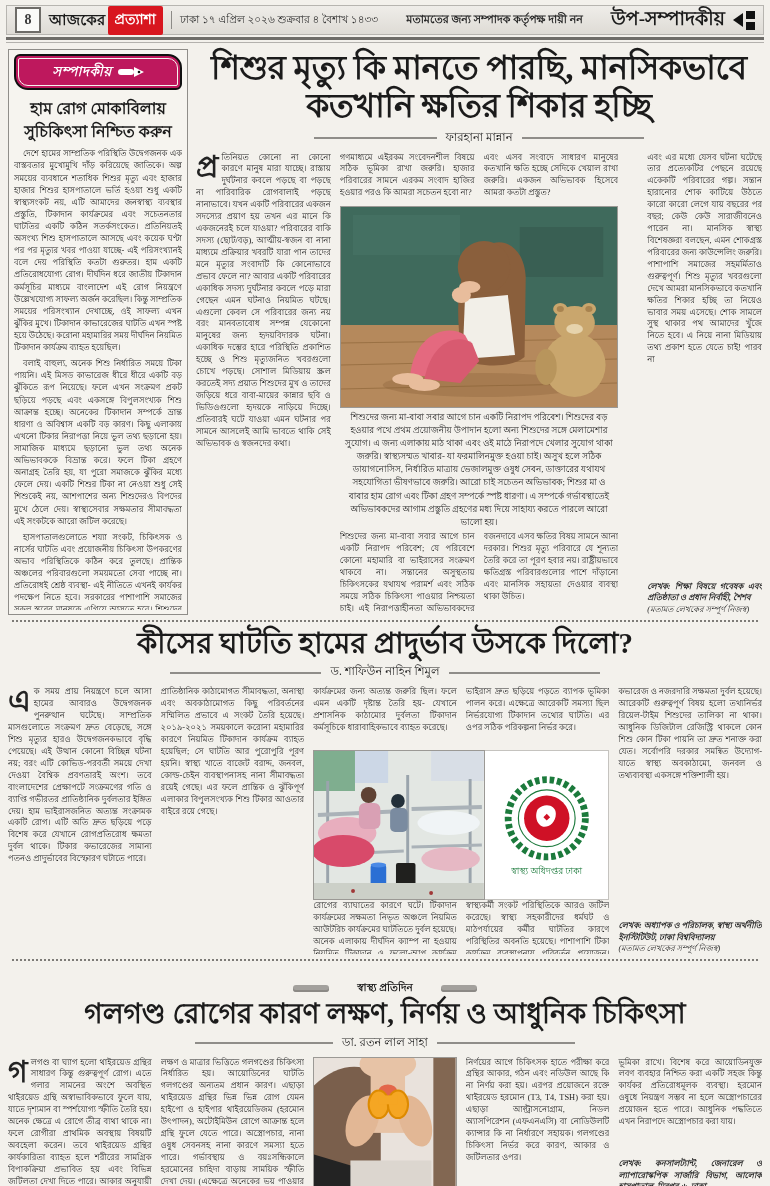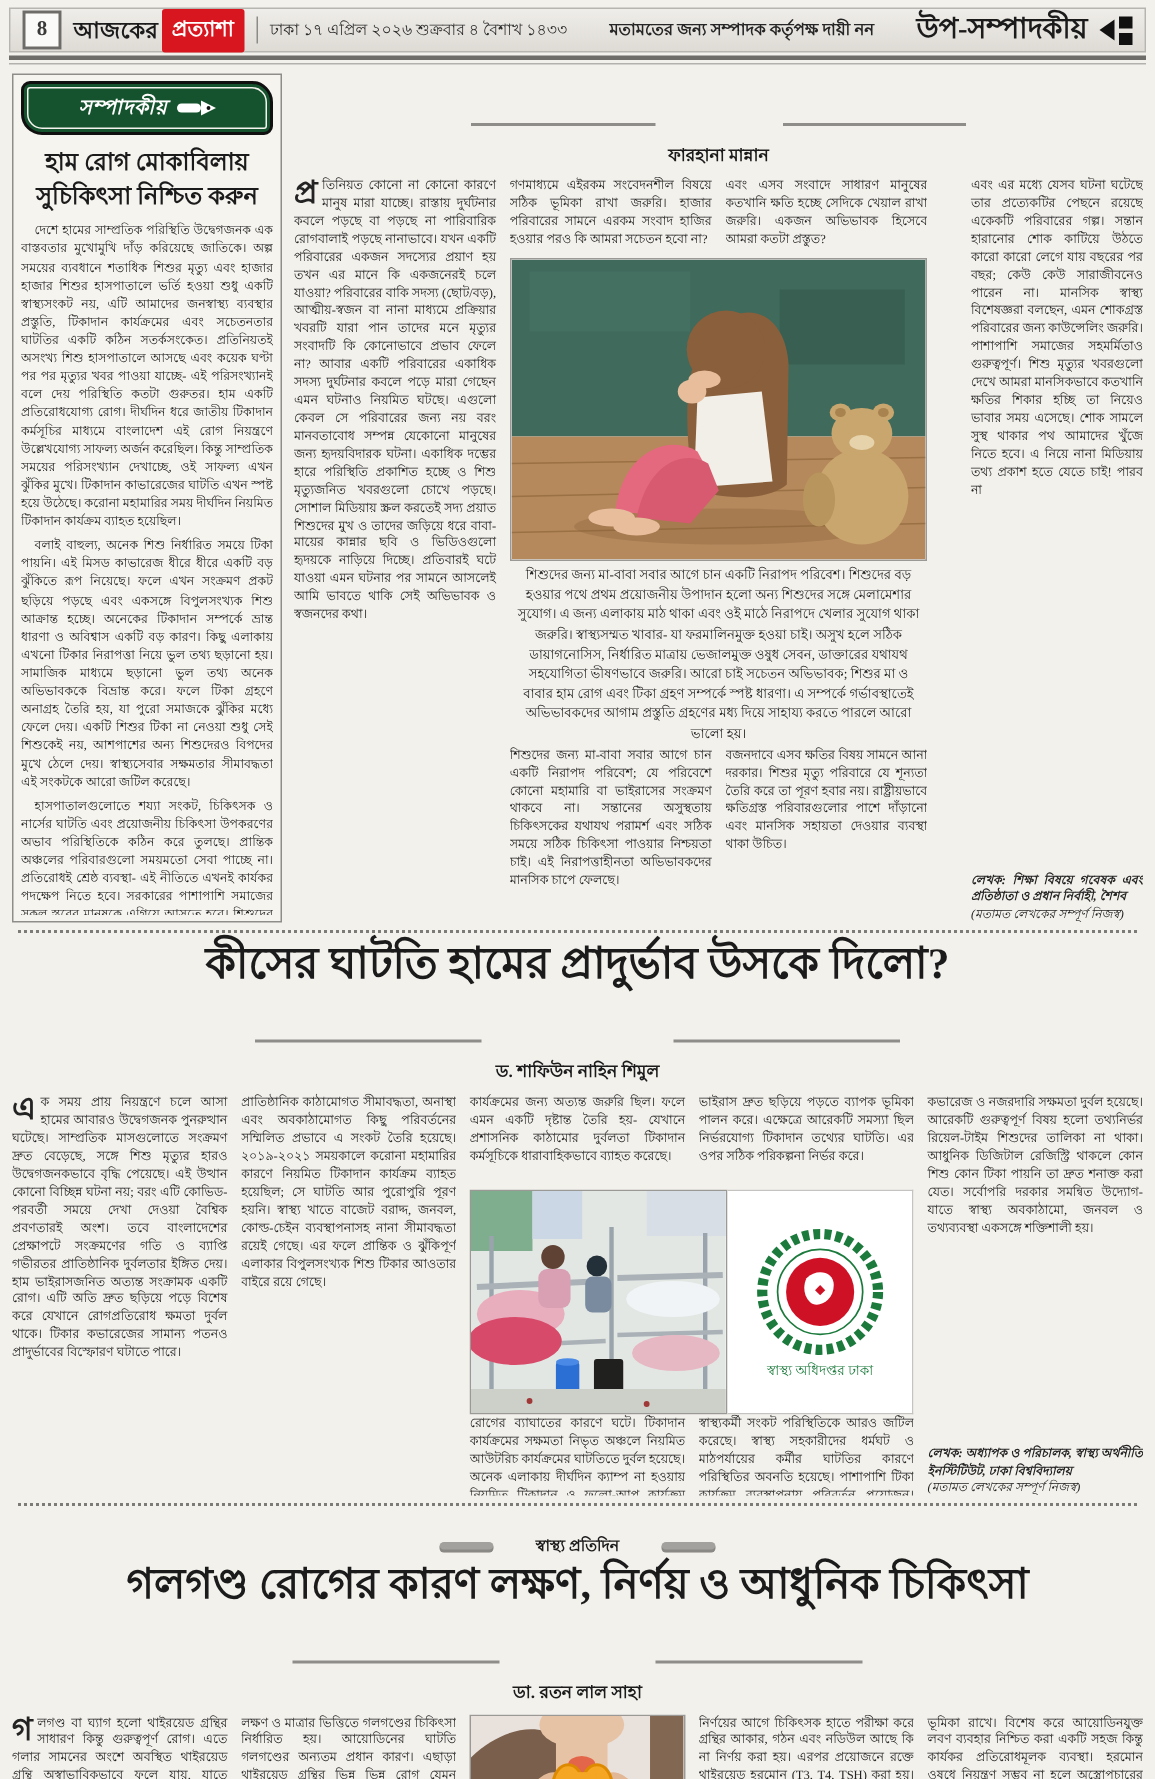--- a/index.html
+++ b/index.html
@@ -22,39 +22,39 @@
   .sectiontitle{font-size:19px;font-weight:800;white-space:nowrap;}
   .orn{display:flex;align-items:center;gap:3px;}
   .orn .tri{width:0;height:0;border-top:7px solid transparent;border-bottom:7px solid transparent;border-right:10px solid #111;}
   .orn .bars{display:flex;flex-direction:column;gap:3px;}
   .orn .bars i{display:block;width:9px;height:8px;background:#111;}
   .rule-dark{margin:2px 6px 0;height:3px;background:#6f6d69;}
   .rule-light{margin:2px 6px 0;height:1px;background:#b3b1ad;}
 
   
   .bodytext{font-size:8.4px;line-height:1.42;text-align:justify;text-justify:inter-word;color:#232323;}
-  .dropcap{float:left;font-size:21px;line-height:.85;font-weight:800;padding:2px 3px 0 0;}
+  .dropcap{float:left;font-size:30px;line-height:.85;font-weight:800;padding:2px 3px 0 0;}
   .byline{display:flex;align-items:center;gap:9px;margin:3px auto 4px;}
   .byline .brule{flex:1;height:2px;background:#8f8d89;}
-  .byline .bname{font-size:11.5px;font-weight:700;white-space:nowrap;margin-top:43px;}
+  .byline .bname{font-size:11.5px;font-weight:400;white-space:nowrap;}
   .dotrule{border-top:2px dotted #7d7b77;margin:5px 12px;}
   figure{margin:0;}
   .photoframe{border:1px solid #9b9995;background:#fff;box-sizing:border-box;overflow:hidden;}
   .photoframe svg{display:block;width:100%;height:100%;}
   .credit{font-size:8.2px;font-style:italic;line-height:1.4;margin-top:5px;text-align:justify;}
   .credit .cl{font-weight:700;}
   .creditnote{font-size:8.1px;font-style:italic;}
   .flexcol{display:flex;flex-direction:column;}
   .flexcol .fill{flex:1;overflow:hidden;}
 
   
   .row1{display:flex;gap:8px;margin:6px 8px 0;height:566px;}
   .editorial{width:180px;flex:none;border:1px solid #8f8d89;background:#f6f4ef;
     padding:4px 5px;box-sizing:border-box;display:flex;flex-direction:column;}
-  .ed-banner{height:32px;background:#14532d;border:2px solid #101010;outline:1px solid #f6f4ef;outline-offset:-5px;
+  .ed-banner{height:32px;background:#be185d;border:2px solid #101010;outline:1px solid #f6f4ef;outline-offset:-5px;
     color:#fff;display:flex;align-items:center;justify-content:center;gap:6px;border-radius:6px 14px 6px 14px;}
   .ed-banner .edlabel{font-size:13.5px;font-weight:800;font-style:italic;letter-spacing:.5px;}
   .ed-head{font-size:16px;font-weight:800;text-align:center;line-height:1.45;padding:7px 1px 5px;}
   .ed-body{flex:1;overflow:hidden;font-size:8.3px;line-height:1.46;text-align:justify;}
   .ed-body p{margin:0 0 4px;text-indent:9px;}
 
   .article1{flex:1;display:flex;flex-direction:column;min-width:0;}
   .a1-head{font-size:33px;font-weight:800;text-align:center;line-height:1.16;letter-spacing:-.3px;}
   .a1-byline{width:330px;}
   .a1-body{flex:1;display:grid;grid-template-columns:repeat(4,1fr);column-gap:9px;
@@ -125,20 +125,21 @@
     </div>
     <div class="ed-head">হাম রোগ মোকাবিলায় সুচিকিৎসা নিশ্চিত করুন</div>
     <div class="ed-body">
       <p>দেশে হামের সাম্প্রতিক পরিস্থিতি উদ্বেগজনক এক বাস্তবতার মুখোমুখি দাঁড় করিয়েছে জাতিকে। অল্প সময়ের ব্যবধানে শতাধিক শিশুর মৃত্যু এবং হাজার হাজার শিশুর হাসপাতালে ভর্তি হওয়া শুধু একটি স্বাস্থ্যসংকট নয়, এটি আমাদের জনস্বাস্থ্য ব্যবস্থার প্রস্তুতি, টিকাদান কার্যক্রমের এবং সচেতনতার ঘাটতির একটি কঠিন সতর্কসংকেত। প্রতিনিয়তই অসংখ্য শিশু হাসপাতালে আসছে এবং কয়েক ঘণ্টা পর পর মৃত্যুর খবর পাওয়া যাচ্ছে- এই পরিসংখ্যানই বলে দেয় পরিস্থিতি কতটা গুরুতর। হাম একটি প্রতিরোধযোগ্য রোগ। দীর্ঘদিন ধরে জাতীয় টিকাদান কর্মসূচির মাধ্যমে বাংলাদেশ এই রোগ নিয়ন্ত্রণে উল্লেখযোগ্য সাফল্য অর্জন করেছিল। কিন্তু সাম্প্রতিক সময়ের পরিসংখ্যান দেখাচ্ছে, ওই সাফল্য এখন ঝুঁকির মুখে। টিকাদান কাভারেজের ঘাটতি এখন স্পষ্ট হয়ে উঠেছে। করোনা মহামারির সময় দীর্ঘদিন নিয়মিত টিকাদান কার্যক্রম ব্যাহত হয়েছিল।</p>
       <p>বলাই বাহুল্য, অনেক শিশু নির্ধারিত সময়ে টিকা পায়নি। এই মিসড কাভারেজ ধীরে ধীরে একটি বড় ঝুঁকিতে রূপ নিয়েছে। ফলে এখন সংক্রমণ প্রকট ছড়িয়ে পড়ছে এবং একসঙ্গে বিপুলসংখ্যক শিশু আক্রান্ত হচ্ছে। অনেকের টিকাদান সম্পর্কে ভ্রান্ত ধারণা ও অবিশ্বাস একটি বড় কারণ। কিছু এলাকায় এখনো টিকার নিরাপত্তা নিয়ে ভুল তথ্য ছড়ানো হয়। সামাজিক মাধ্যমে ছড়ানো ভুল তথ্য অনেক অভিভাবককে বিভ্রান্ত করে। ফলে টিকা গ্রহণে অনাগ্রহ তৈরি হয়, যা পুরো সমাজকে ঝুঁকির মধ্যে ফেলে দেয়। একটি শিশুর টিকা না নেওয়া শুধু সেই শিশুকেই নয়, আশপাশের অন্য শিশুদেরও বিপদের মুখে ঠেলে দেয়। স্বাস্থ্যসেবার সক্ষমতার সীমাবদ্ধতা এই সংকটকে আরো জটিল করেছে।</p>
       <p>হাসপাতালগুলোতে শয্যা সংকট, চিকিৎসক ও নার্সের ঘাটতি এবং প্রয়োজনীয় চিকিৎসা উপকরণের অভাব পরিস্থিতিকে কঠিন করে তুলছে। প্রান্তিক অঞ্চলের পরিবারগুলো সময়মতো সেবা পাচ্ছে না। প্রতিরোধই শ্রেষ্ঠ ব্যবস্থা- এই নীতিতে এখনই কার্যকর পদক্ষেপ নিতে হবে। সরকারের পাশাপাশি সমাজের সকল স্তরের মানুষকে এগিয়ে আসতে হবে। শিশুদের জীবন রক্ষায় হাম রোগ মোকাবিলায় সুচিকিৎসা নিশ্চিত করতে হবে।</p>
     </div>
   </div>
 
   <div class="article1">
+    <div class="a1-head">শিশুর মৃত্যু কি মানতে পারছি, মানসিকভাবে কতখানি ক্ষতির শিকার হচ্ছি</div>
     <div class="byline a1-byline">
       <span class="brule"></span>
       <span class="bname">ফারহানা মান্নান</span>
       <span class="brule"></span>
     </div>
     <div class="a1-body bodytext">
       <div class="a1c1">
         <span class="dropcap">প্র</span><span>তিনিয়ত কোনো না কোনো কারণে মানুষ মারা যাচ্ছে। রাস্তায় দুর্ঘটনার কবলে পড়ছে বা পড়ছে না পারিবারিক রোগবালাই পড়ছে নানাভাবে। যখন একটি পরিবারের একজন সদস্যের প্রয়াণ হয় তখন এর মানে কি একজনেরই চলে যাওয়া? পরিবারের বাকি সদস্য (ছোট/বড়), আত্মীয়-স্বজন বা নানা মাধ্যমে প্রক্রিয়ার খবরটি যারা পান তাদের মনে মৃত্যুর সংবাদটি কি কোনোভাবে প্রভাব ফেলে না? আবার একটি পরিবারের একাধিক সদস্য দুর্ঘটনার কবলে পড়ে মারা গেছেন এমন ঘটনাও নিয়মিত ঘটছে। এগুলো কেবল সে পরিবারের জন্য নয় বরং মানবতাবোধ সম্পন্ন যেকোনো মানুষের জন্য হৃদয়বিদারক ঘটনা। একাধিক দম্ভের হারে পরিস্থিতি প্রকাশিত হচ্ছে ও শিশু মৃত্যুজনিত খবরগুলো চোখে পড়ছে। সোশাল মিডিয়ায় স্ক্রল করতেই সদ্য প্রয়াত শিশুদের মুখ ও তাদের জড়িয়ে ধরে বাবা-মায়ের কান্নার ছবি ও ভিডিওগুলো হৃদয়কে নাড়িয়ে দিচ্ছে। প্রতিবারই ঘটে যাওয়া এমন ঘটনার পর সামনে আসলেই আমি ভাবতে থাকি সেই অভিভাবক ও স্বজনদের কথা।</span>
       </div>
       <div class="a1c2t">গণমাধ্যমে এইরকম সংবেদনশীল বিষয়ে সঠিক ভূমিকা রাখা জরুরি। হাজার পরিবারের সামনে এরকম সংবাদ হাজির হওয়ার পরও কি আমরা সচেতন হবো না?</div>

